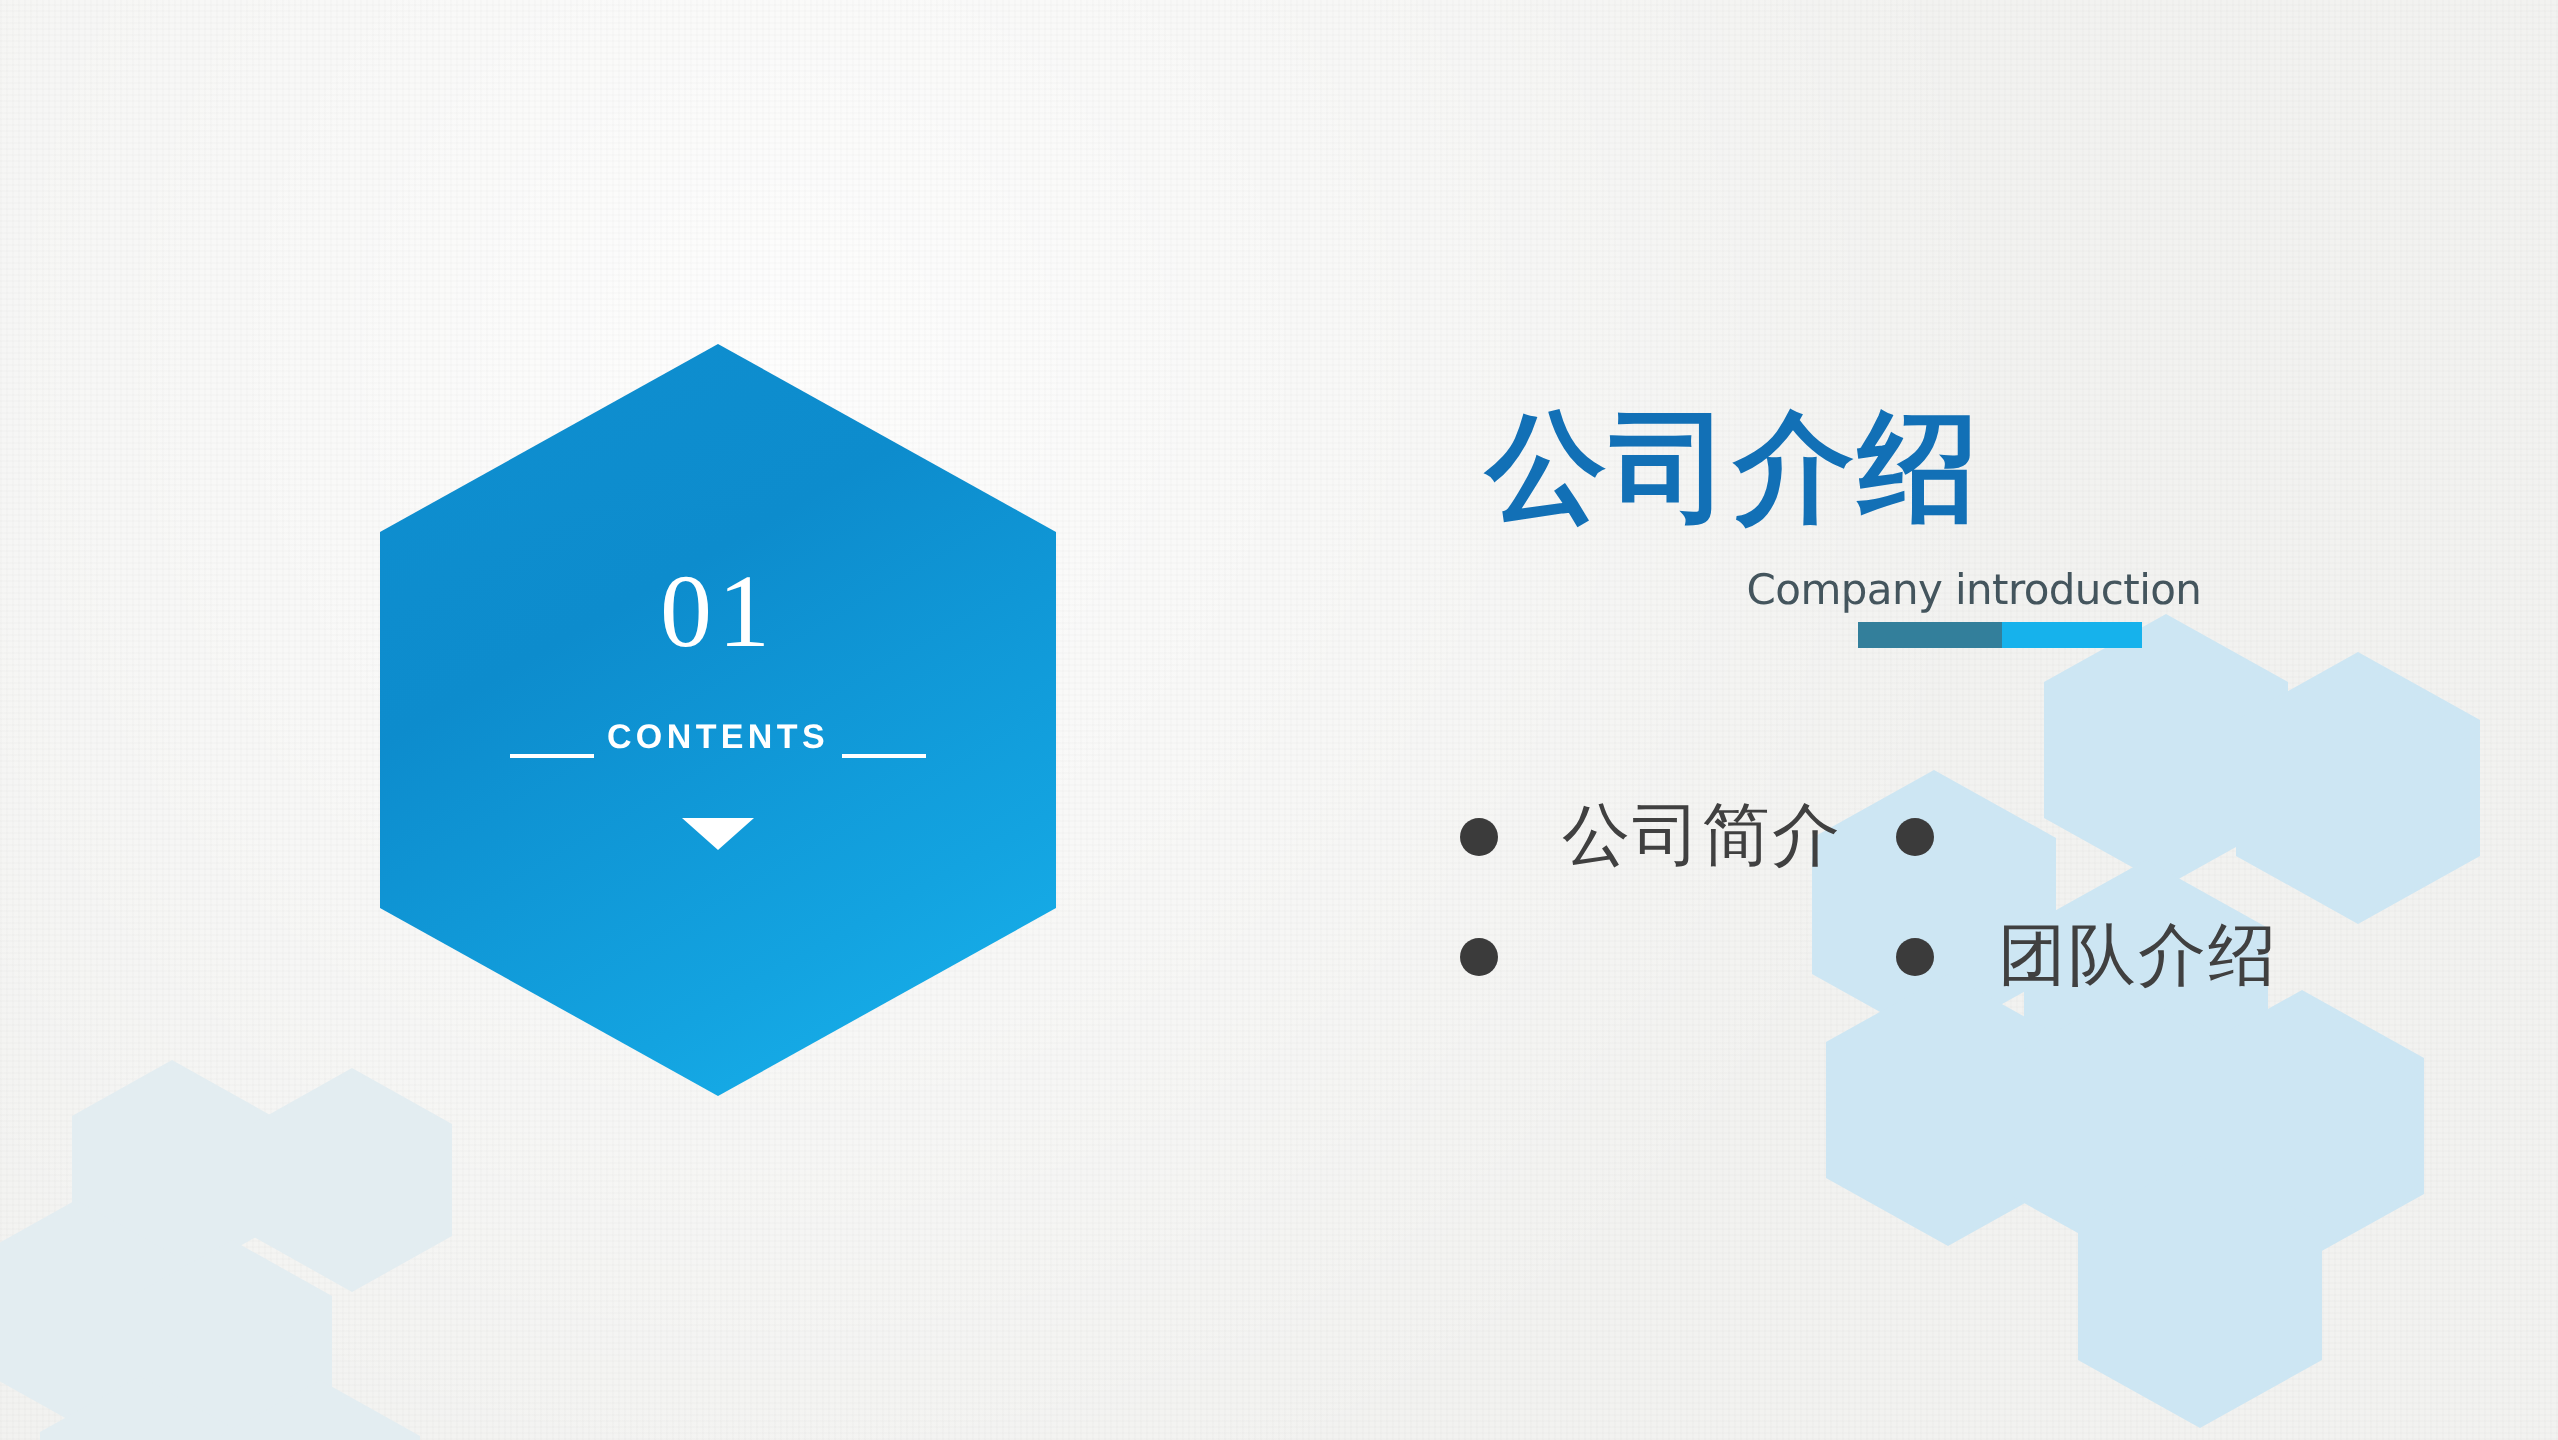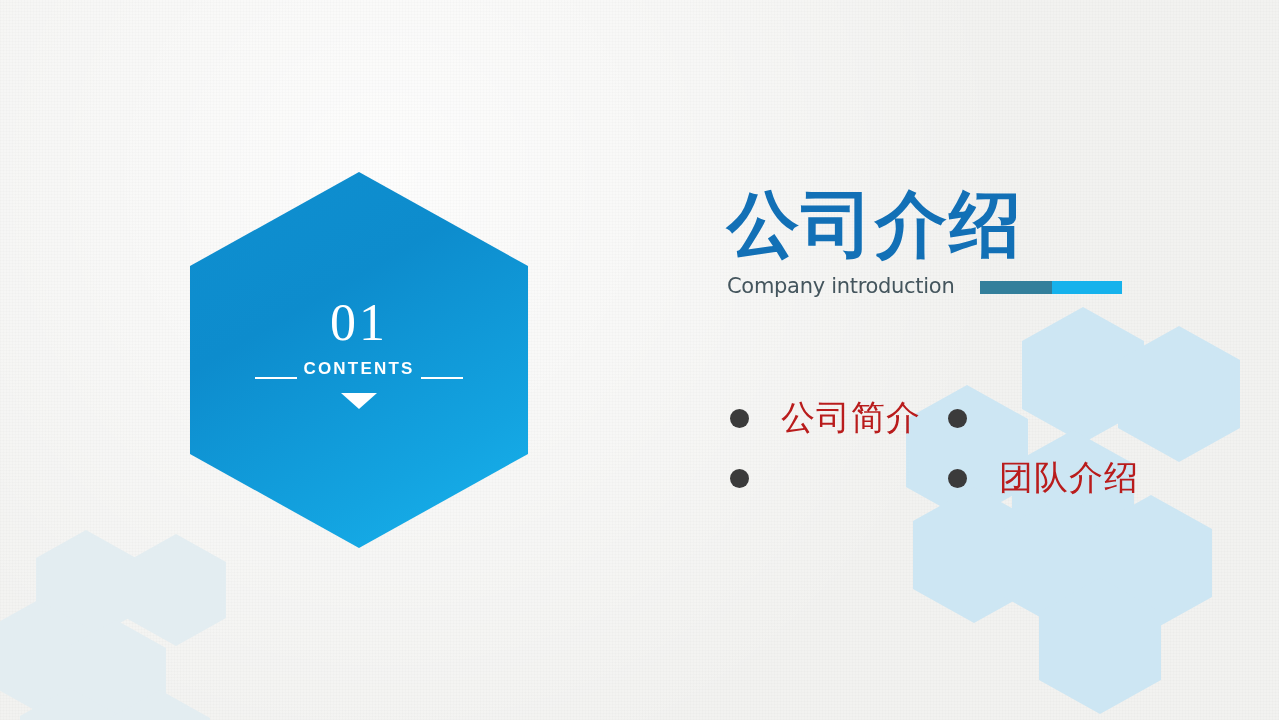--- a/index.html
+++ b/index.html
@@ -51,20 +51,21 @@
     position: absolute;
     left: 190px;
     top: 172px;
     width: 338px;
     height: 376px;
     display: flex;
     flex-direction: column;
     align-items: center;
     justify-content: center;
     color: #ffffff;
+    gap: 16px;
   }
   #num-01 {
     font-family: "Liberation Serif", serif;
     font-size: 52px;
     line-height: 1;
     letter-spacing: 3px;
     font-weight: 400;
     margin-bottom: 10px;
     margin-top: -14px;
   }
@@ -95,32 +96,33 @@
 
   
   #title-block {
     position: absolute;
     left: 727px;
     top: 186px;
     width: 520px;
   }
   #main-title {
     font-family: "DejaVu Sans", sans-serif;
-    font-size: 72px;
+    font-size: 60px;
     font-weight: bold;
     color: #1270b6;
     letter-spacing: 2px;
     line-height: 1.08;
-    margin: 0;
+    margin: 16px;
     white-space: nowrap;
   }
   #subtitle-row {
     display: flex;
     align-items: center;
     margin-top: 10px;
+    flex-direction: column;
   }
   #subtitle {
     font-family: "DejaVu Sans", sans-serif;
     font-size: 21px;
     color: #44555d;
     letter-spacing: -0.3px;
     white-space: nowrap;
   }
   #accent-bar {
     display: flex;
@@ -155,21 +157,21 @@
   .dot {
     width: 19px;
     height: 19px;
     border-radius: 50%;
     background: #3b3b3b;
     flex: 0 0 auto;
   }
   .bullet-text {
     font-family: "DejaVu Sans", sans-serif;
     font-size: 34px;
-    color: #b91c1c;
+    color: #404040;
     margin-left: 32px;
     letter-spacing: 1px;
     white-space: nowrap;
   }
 </style>
 </head>
 <body>
 
 <div id="slide">
 

